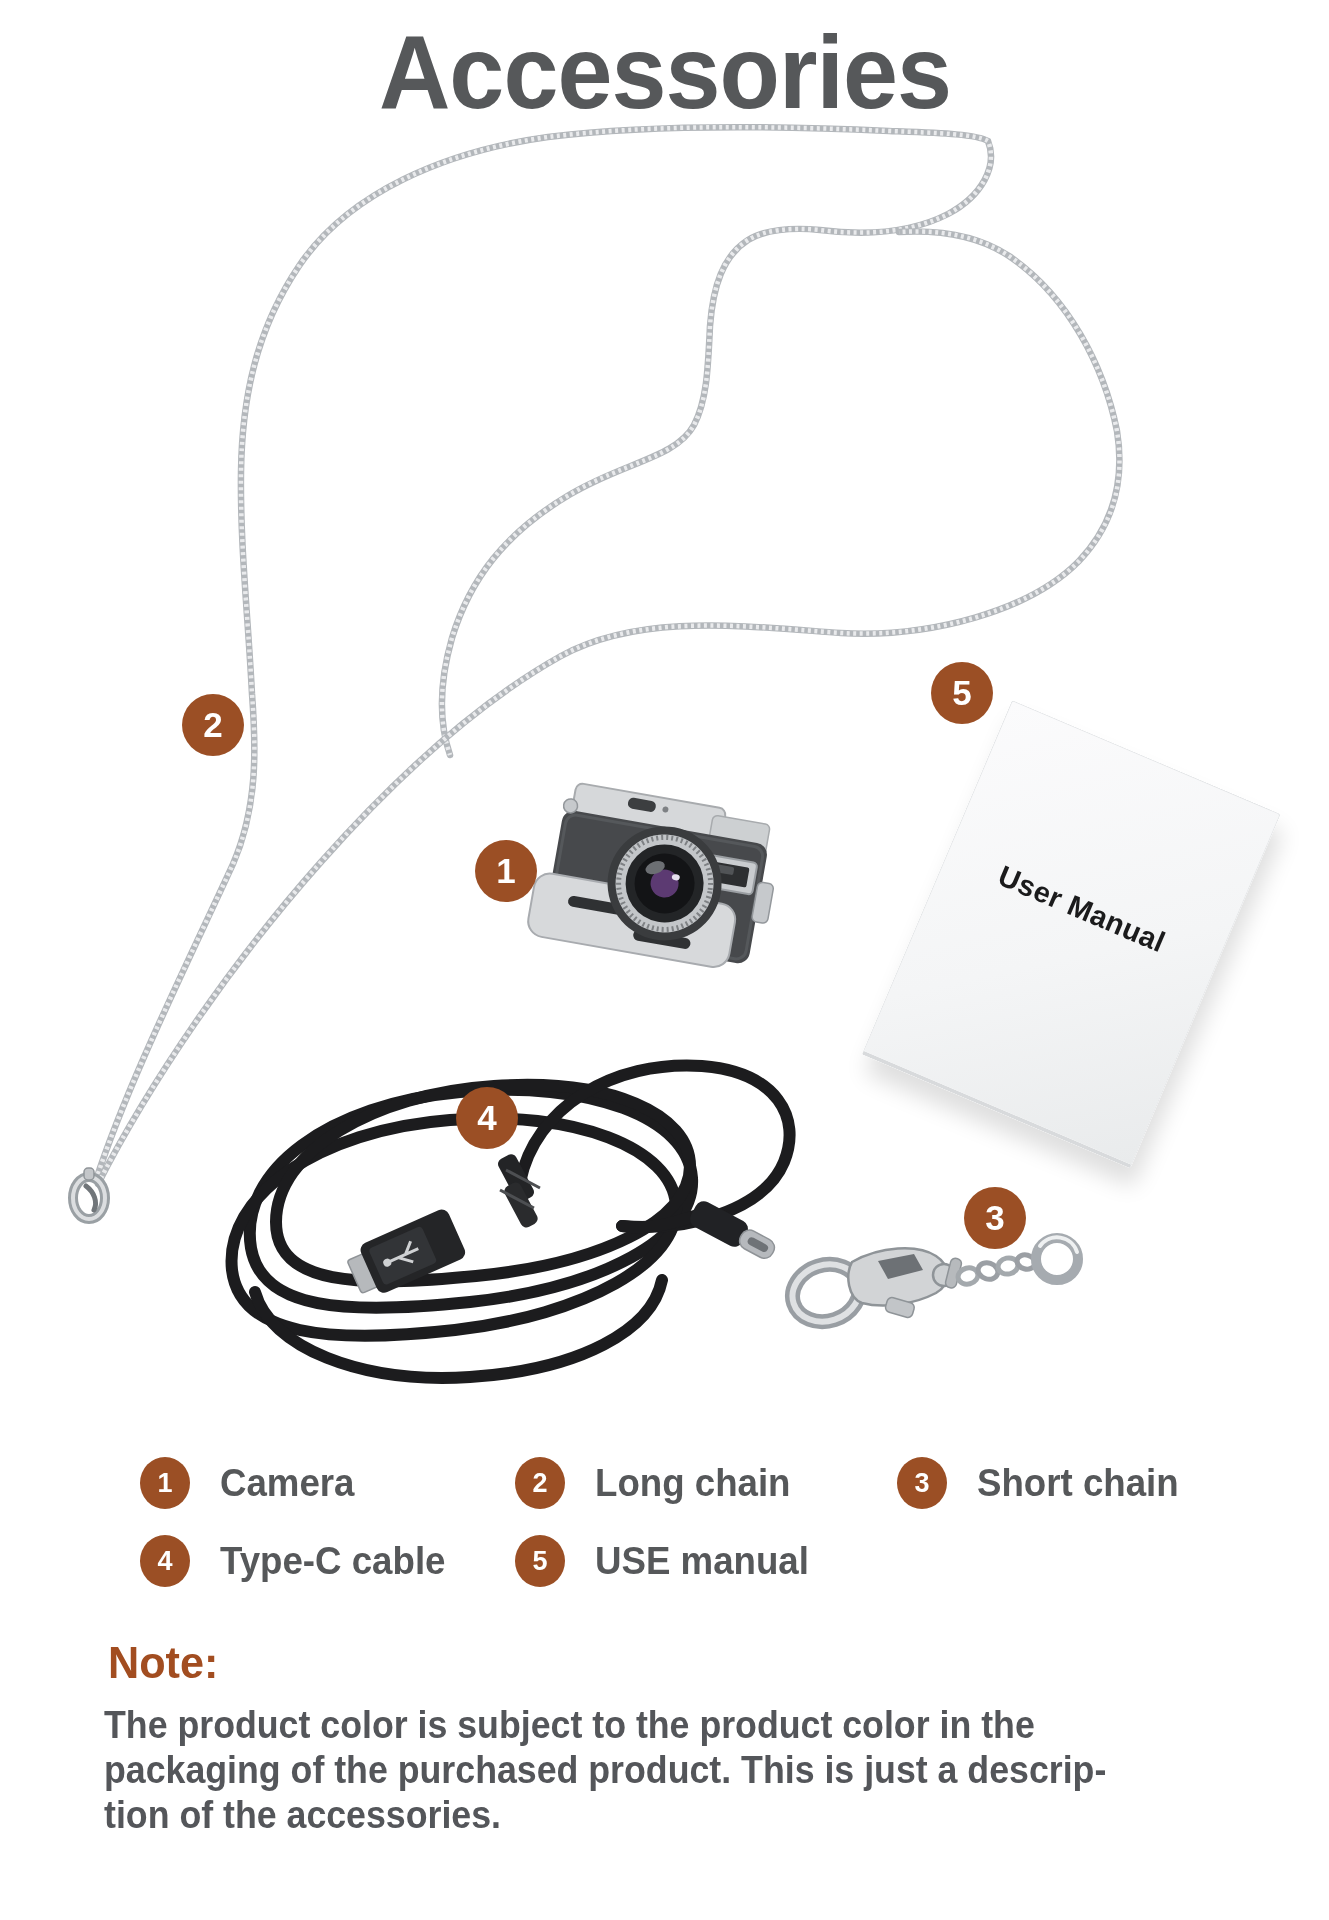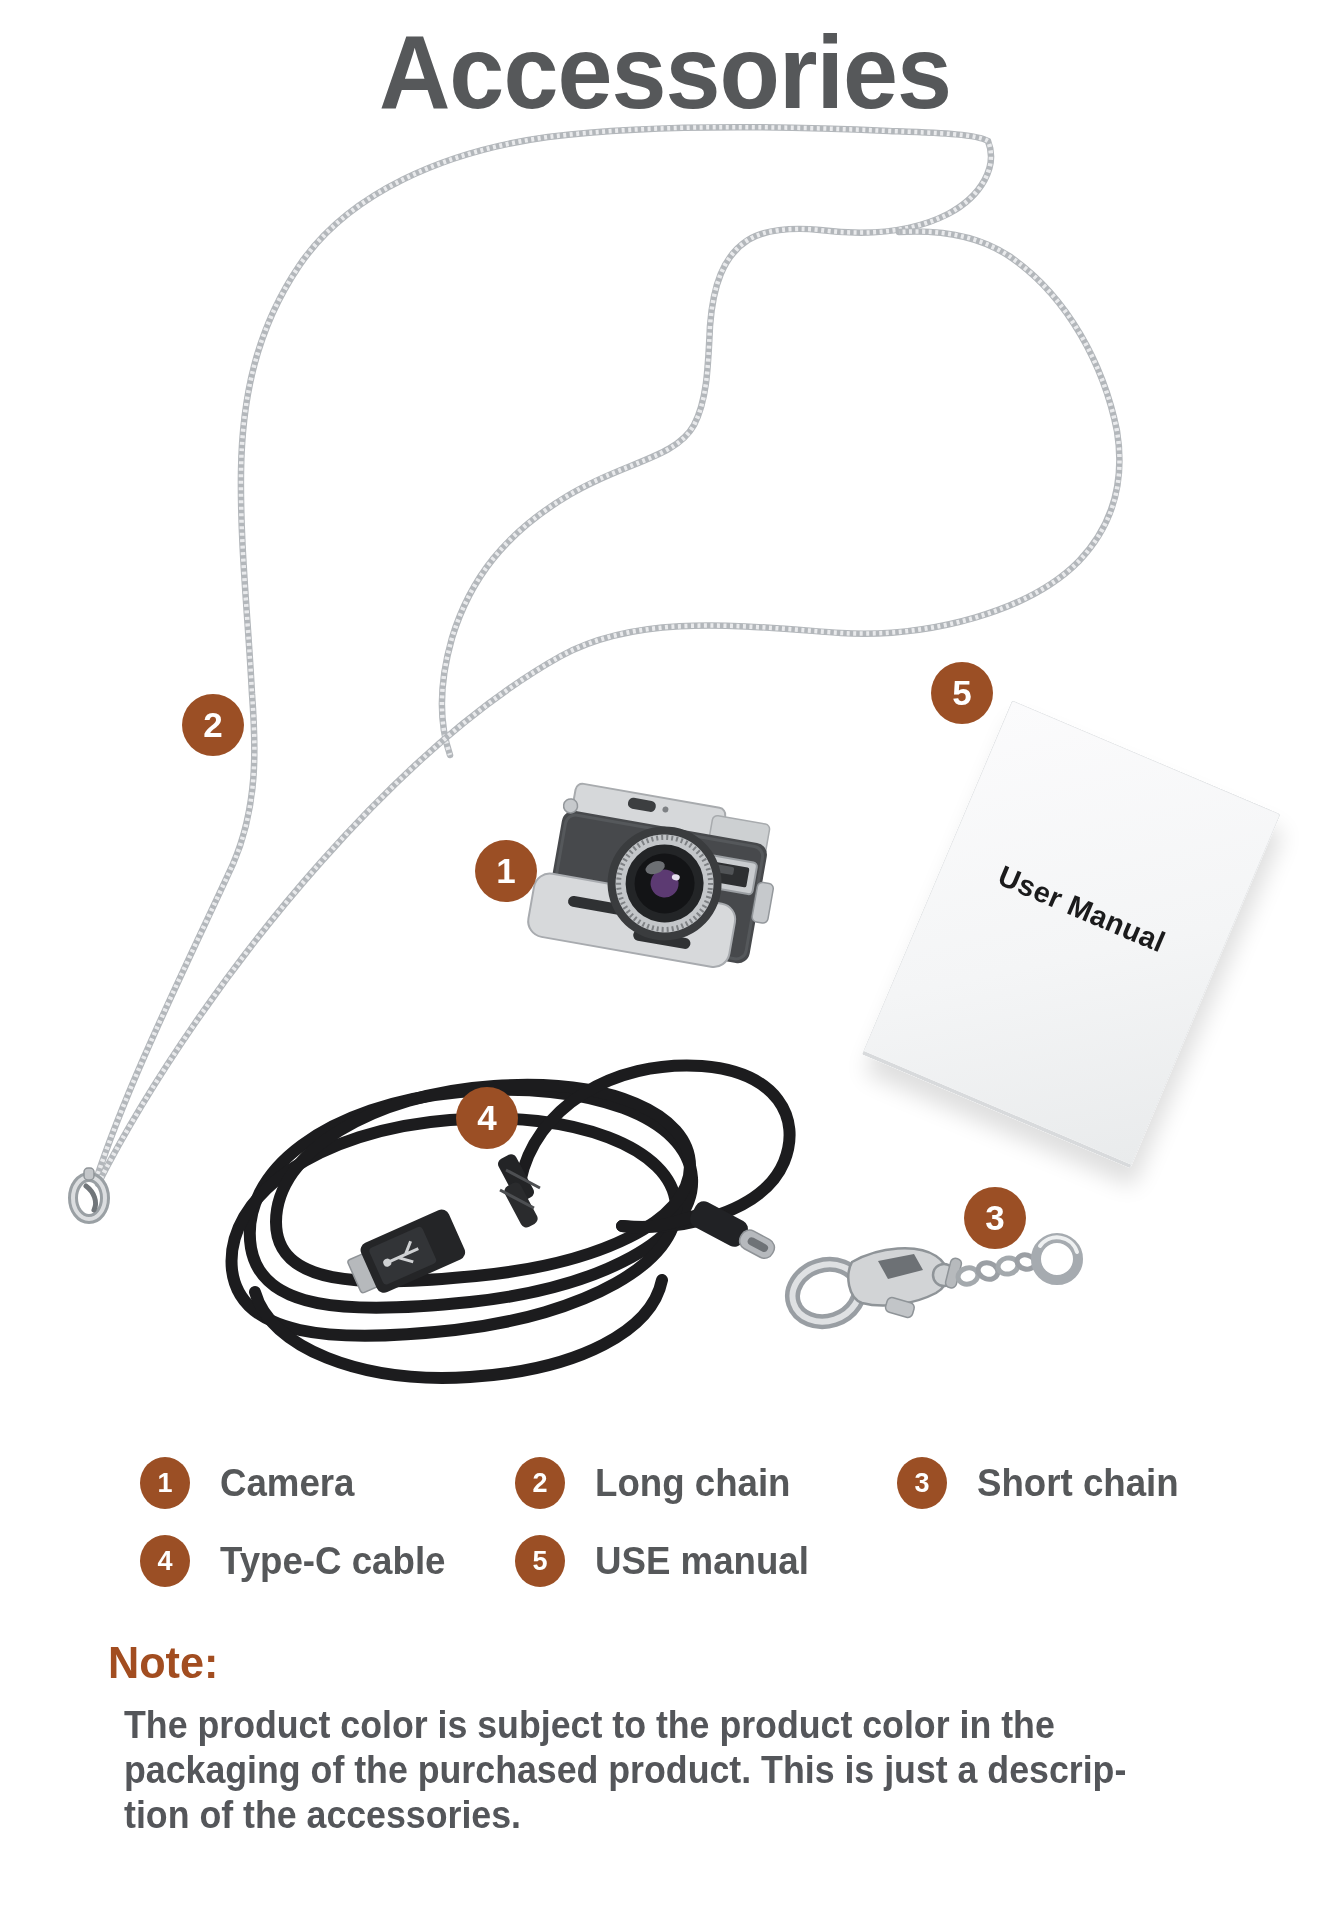--- a/index.html
+++ b/index.html
@@ -52,21 +52,21 @@
   }
   .legend-label{
     display:inline-block; font-size:39px; font-weight:700; color:#56585a;
     transform:scaleX(0.94); transform-origin:left center; white-space:nowrap;
   }
   
   .note-heading{
     position:absolute; left:108px; top:1637px; font-size:45px; font-weight:700;
     color:#a24d20; transform:scaleX(0.96); transform-origin:left center;
   }
-  .note-body{position:absolute; left:124px; top:1703px;}
+  .note-body{position:absolute; left:104px; top:1703px;}
   .note-line{
     font-size:38px; font-weight:700; color:#54565a; line-height:45px;
     transform:scaleX(0.94); transform-origin:left center; white-space:nowrap;
   }
 </style>
 </head>
 <body>
 
 <div class="page">
 

